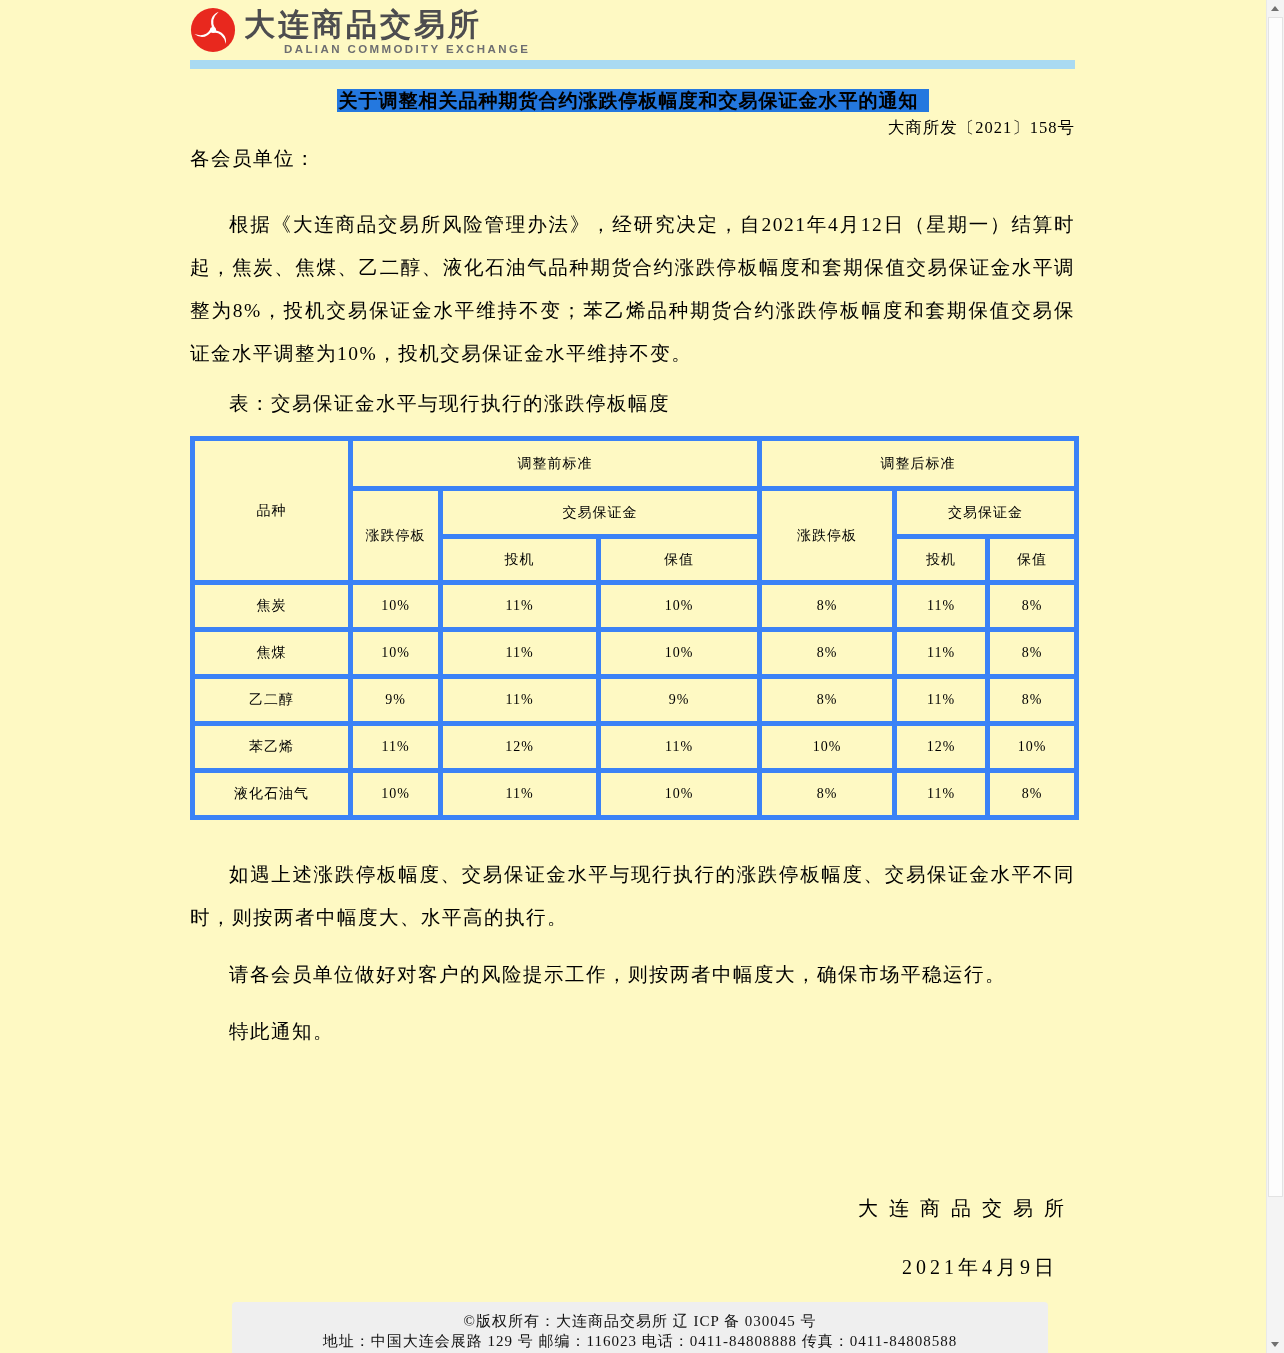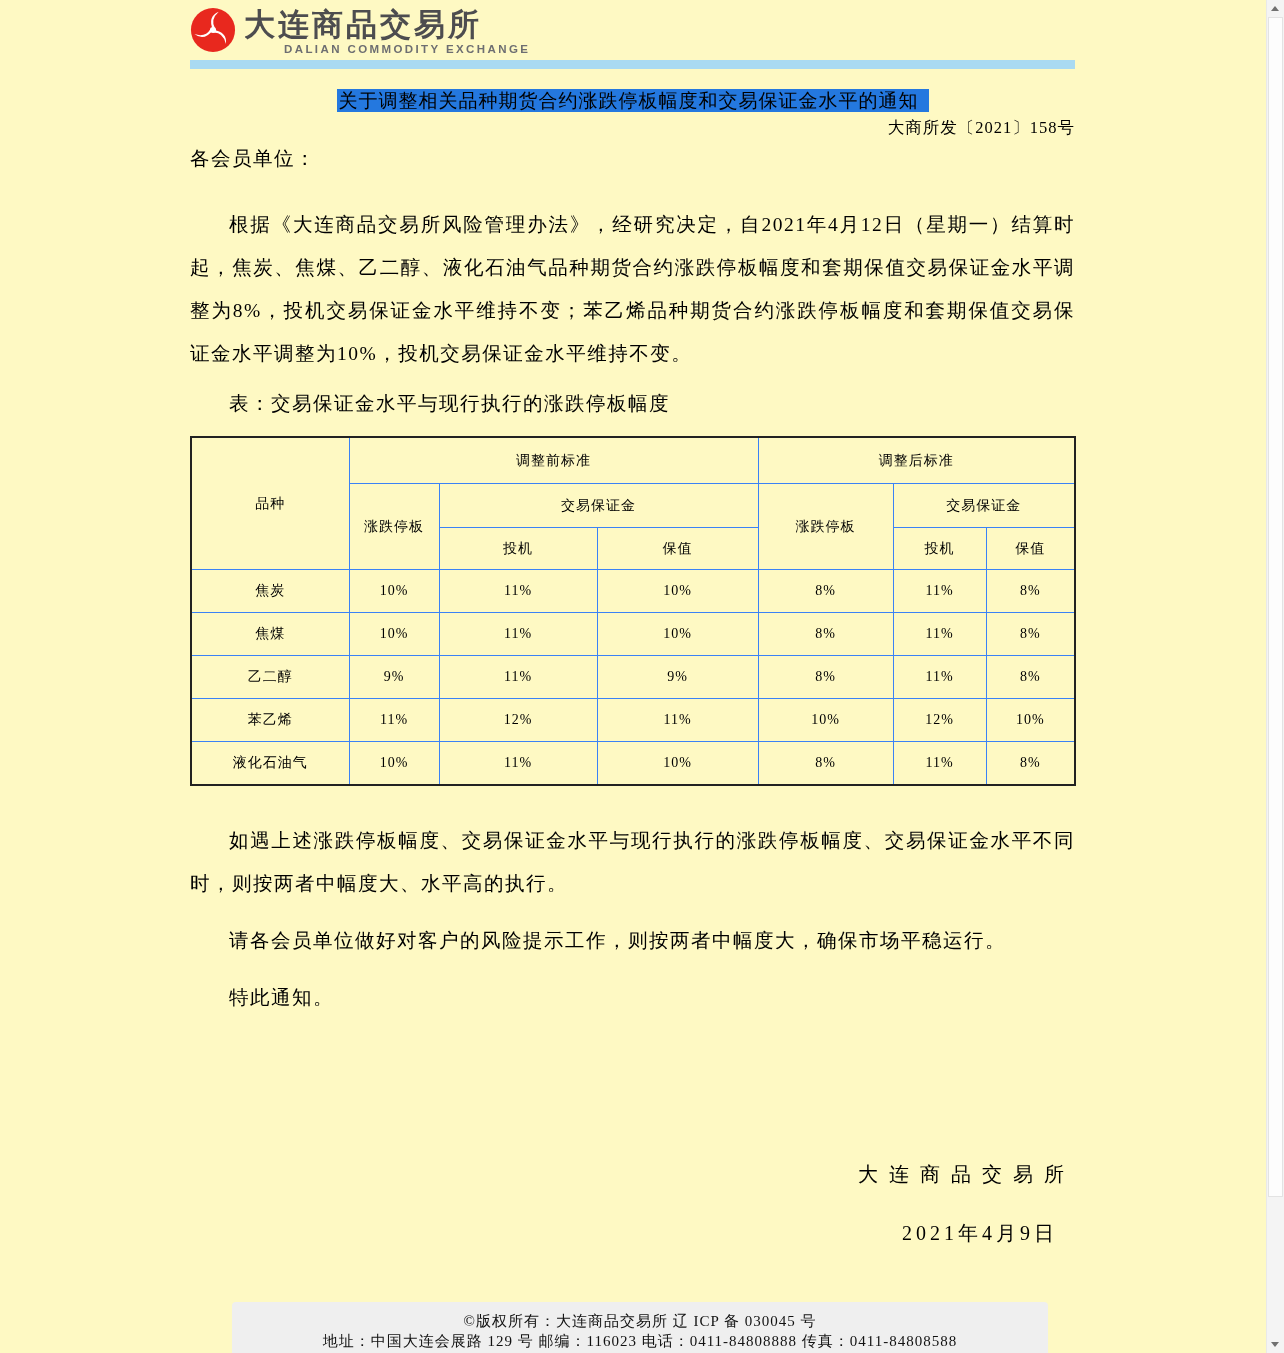--- a/index.html
+++ b/index.html
@@ -20,21 +20,21 @@
   }
   .logo-en{
     font-family:"Liberation Sans","DejaVu Sans",sans-serif;
     font-size:11.5px;font-weight:bold;color:#6d6e71;letter-spacing:2.4px;margin-top:4px;padding-left:40px;
   }
   .blue-bar{height:9px;background:#a9daf2;margin-top:4px;}
 
   
   .title-row{text-align:center;margin-top:21px;line-height:22px;}
   .title-hl{
-    background:#2478df;color:#000;font-weight:normal;font-size:19px;
+    background:#2478df;color:#000;font-weight:bold;font-size:19px;
     padding:1px 10px 1px 2px;letter-spacing:1px;
   }
   .doc-no{text-align:right;font-size:16.5px;margin-top:5px;line-height:20px;letter-spacing:1px;}
 
   
   .salutation{font-size:19.5px;margin-top:6px;line-height:30px;letter-spacing:1.5px;}
   .para{
     font-size:19.5px;line-height:43px;letter-spacing:1.5px;
     text-indent:2em;text-align:justify;margin:0;
   }
@@ -44,21 +44,21 @@
   .p3{margin-top:14px;}
   .p4{margin-top:14px;}
 
   
   table.risk{
     border-collapse:collapse;margin-top:17px;width:885px;table-layout:fixed;
     font-size:14px;letter-spacing:1px;
     border:2px solid #222;
   }
   table.risk td{
-    border:1px solid #3b82f6;text-align:center;vertical-align:middle;padding:0 2px;
+    border:5px solid #3b82f6;text-align:center;vertical-align:middle;padding:0 2px;
   }
   table.risk .hr1 td{height:45px;}
   table.risk .hr2 td{height:43px;}
   table.risk .hr3 td{height:41px;}
   table.risk tbody td{height:42px;}
 
   
   .sig{
     text-align:right;font-size:20px;margin-top:142px;letter-spacing:11px;
     padding-right:0px;line-height:26px;

